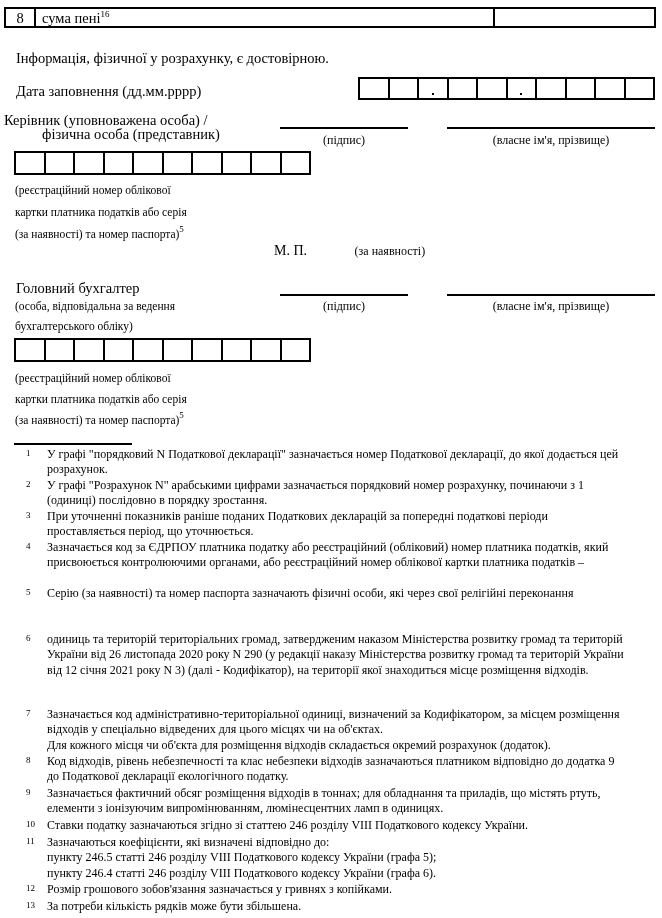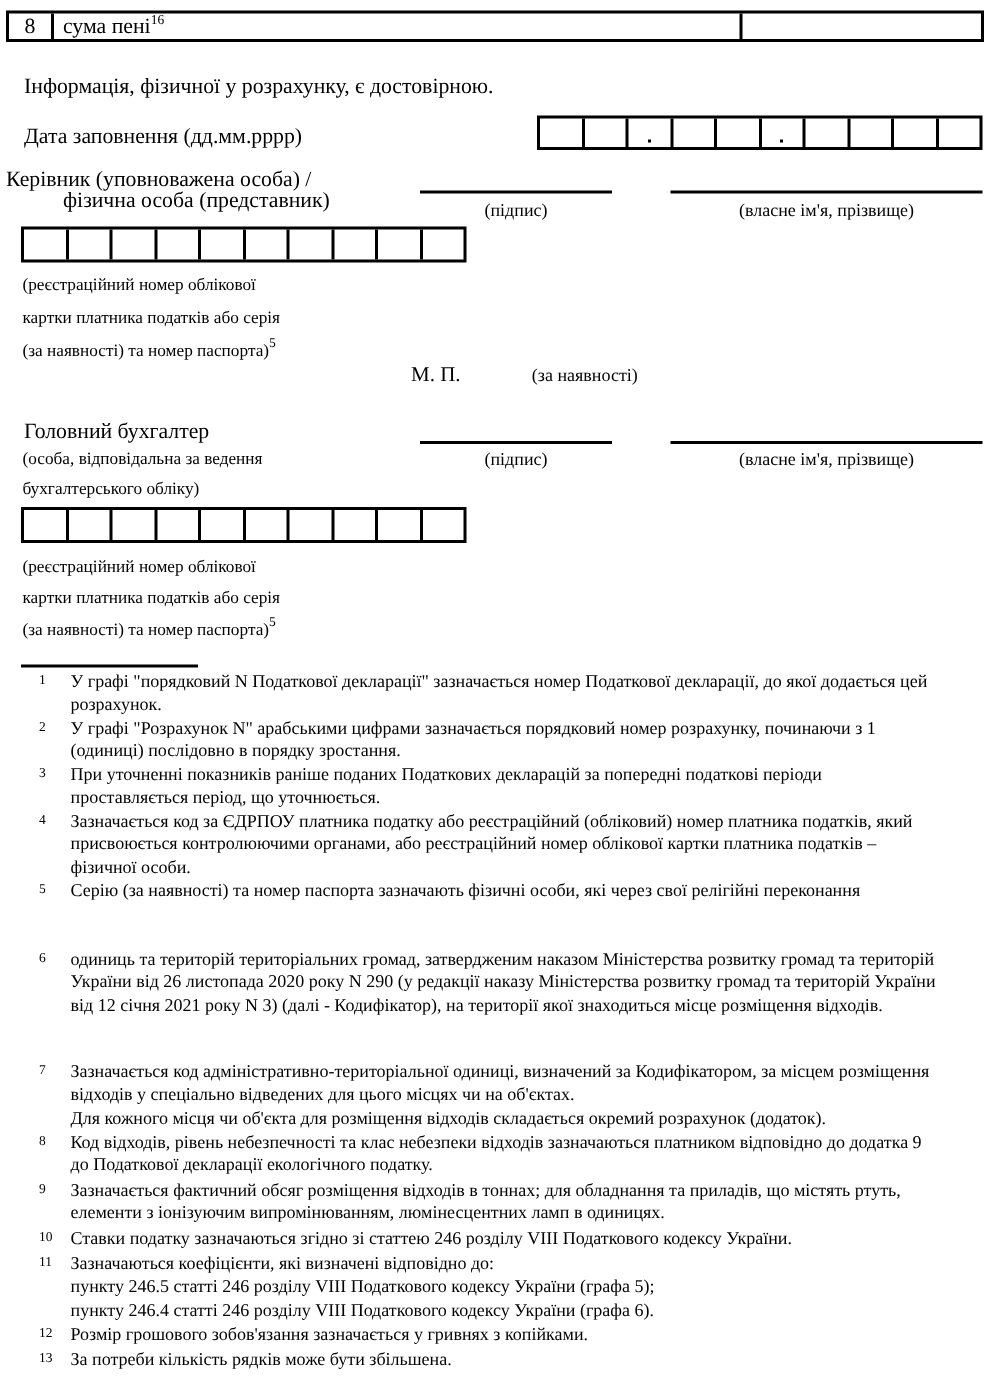--- a/index.html
+++ b/index.html
@@ -136,21 +136,20 @@
       <div class="txt">
         <div>При уточненні показників раніше поданих Податкових декларацій за  попередні податкові періоди</div>
         <div>проставляється період, що уточнюється.</div>
       </div>
     </div>
     <div class="fn" style="top: 540px;">
       <span class="num">4</span>
       <div class="txt">
         <div>Зазначається код за ЄДРПОУ платника податку або реєстраційний (обліковий) номер платника податків, який</div>
         <div>присвоюється контролюючими органами, або реєстраційний номер облікової картки платника податків –</div>
-        <div>фізичної особи.</div>
       </div>
     </div>
     <div class="fn" style="top: 586px;">
       <span class="num">5</span>
       <div class="txt">
         <div>Серію (за наявності) та номер паспорта зазначають фізичні особи, які через свої релігійні переконання</div>
       </div>
     </div>
     <div class="fn" style="top: 632px;">
       <span class="num">6</span>

